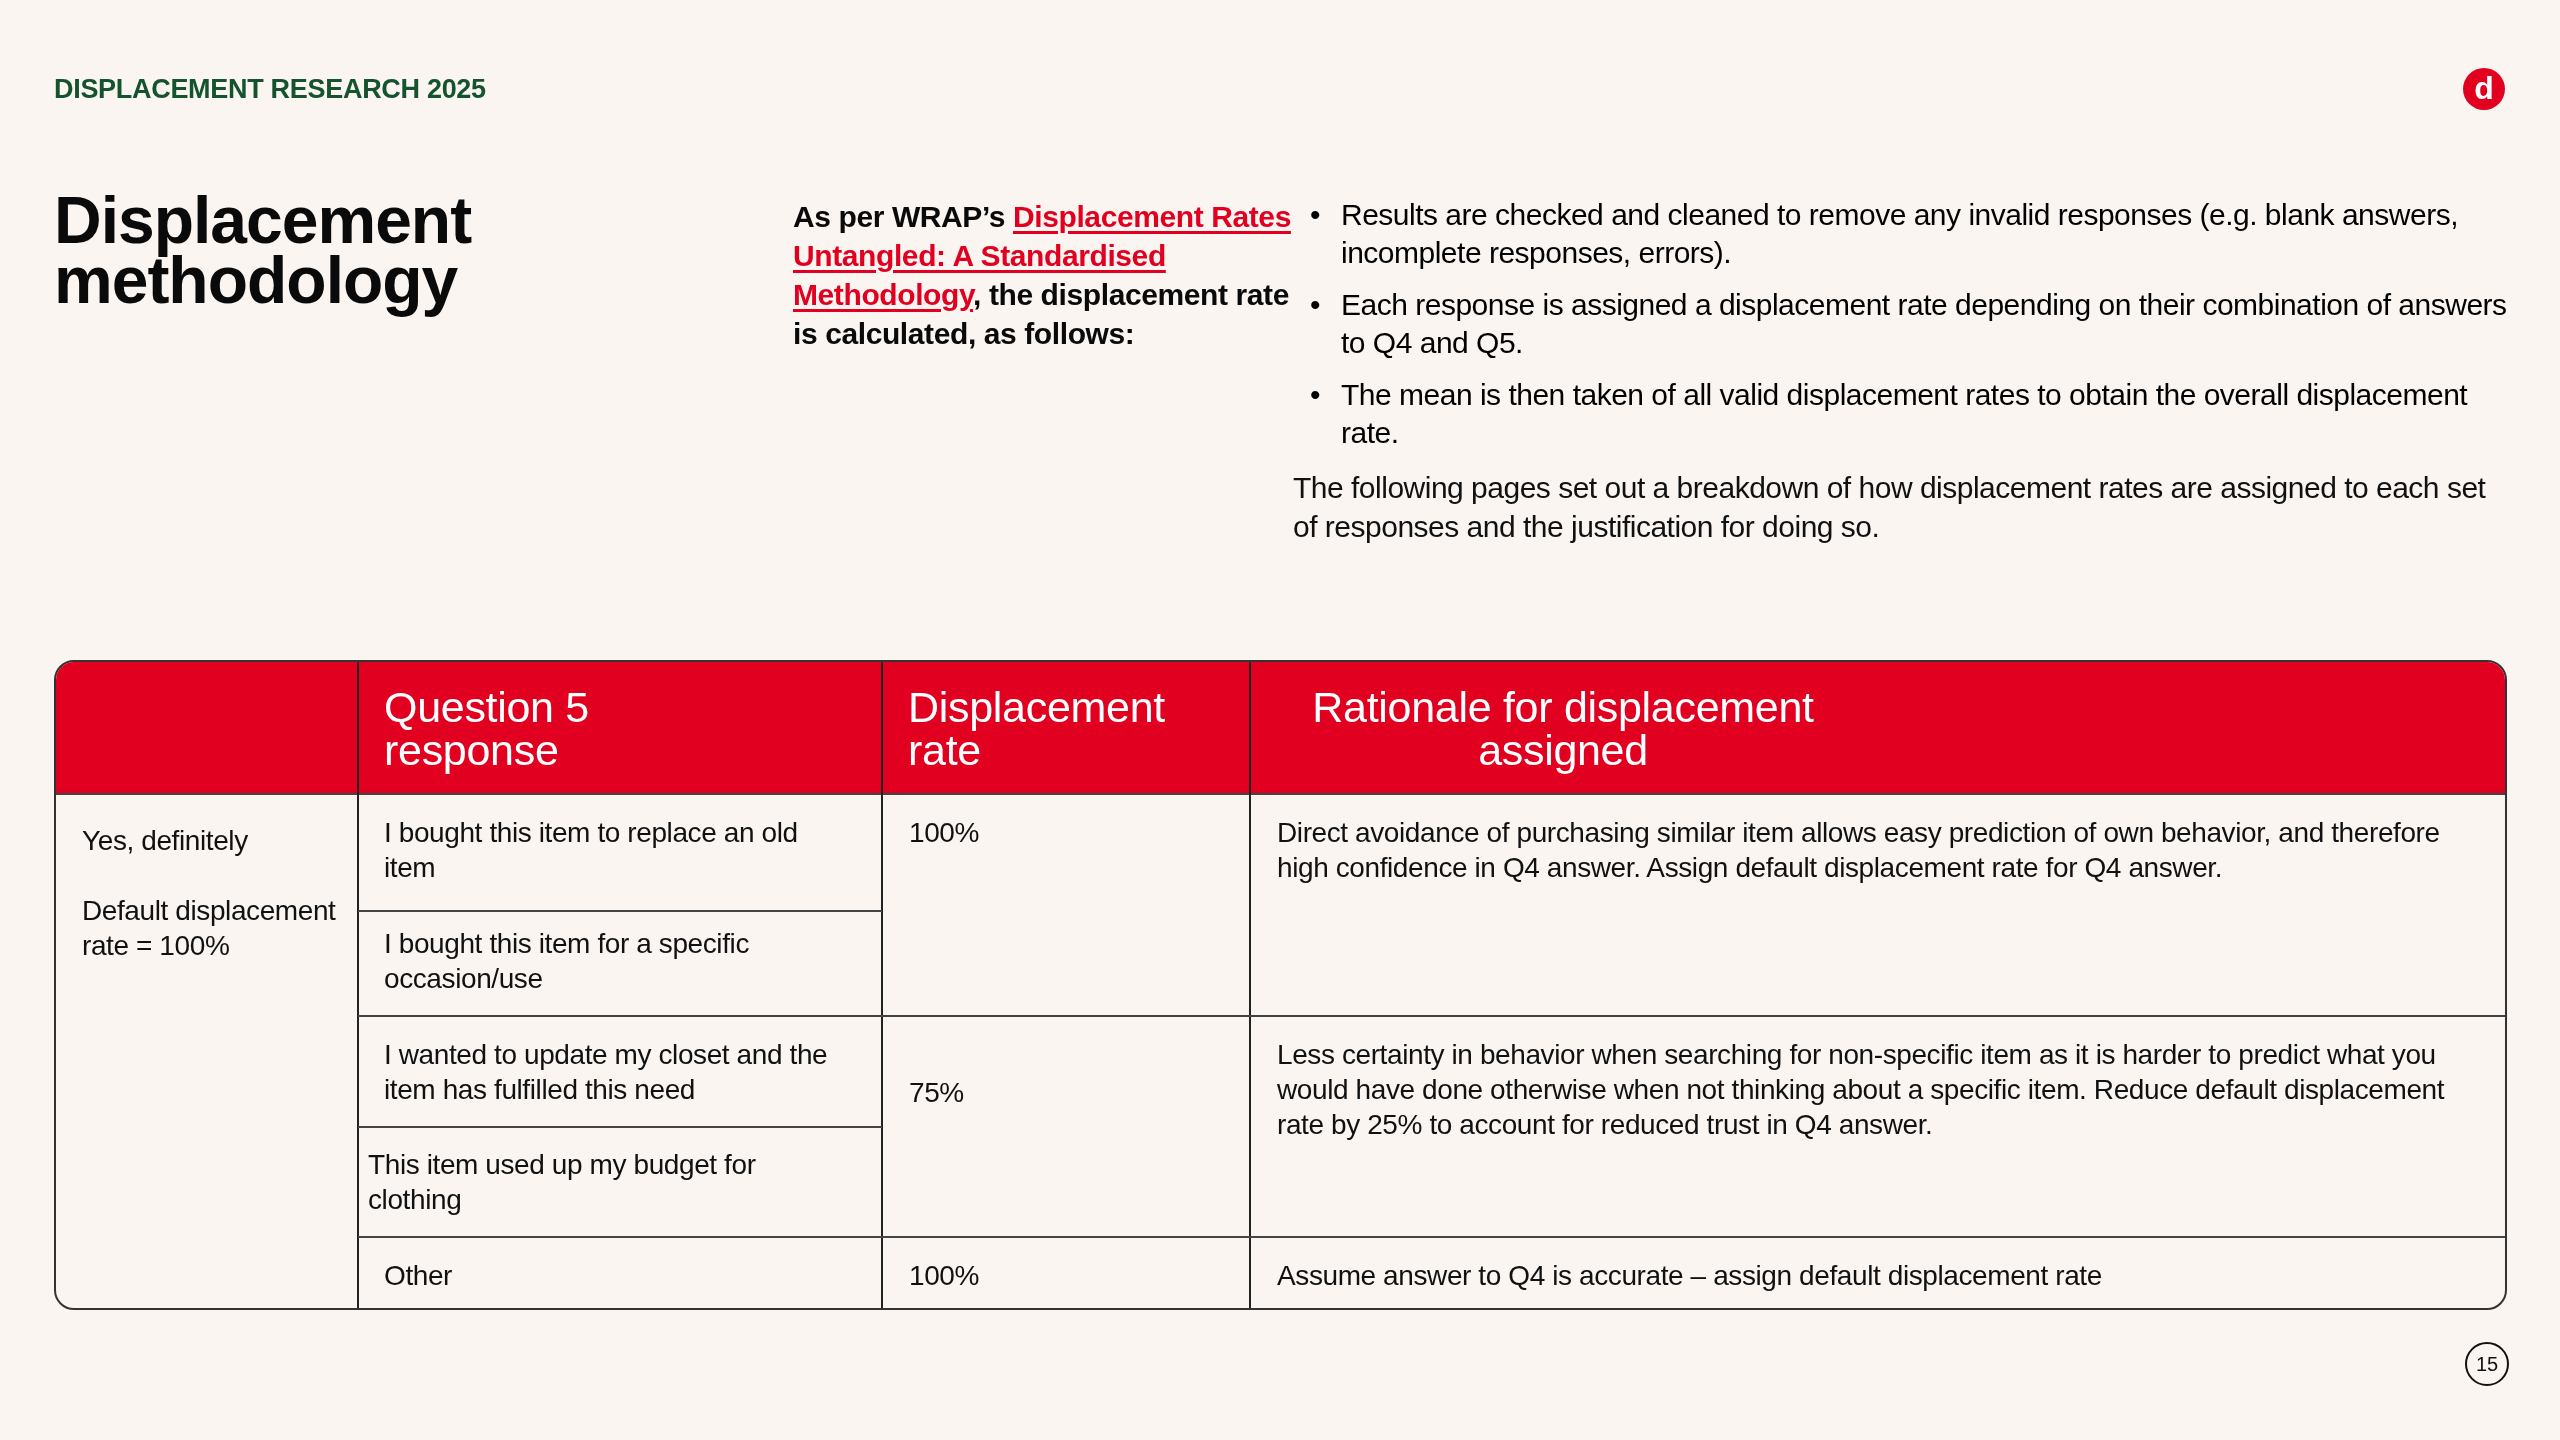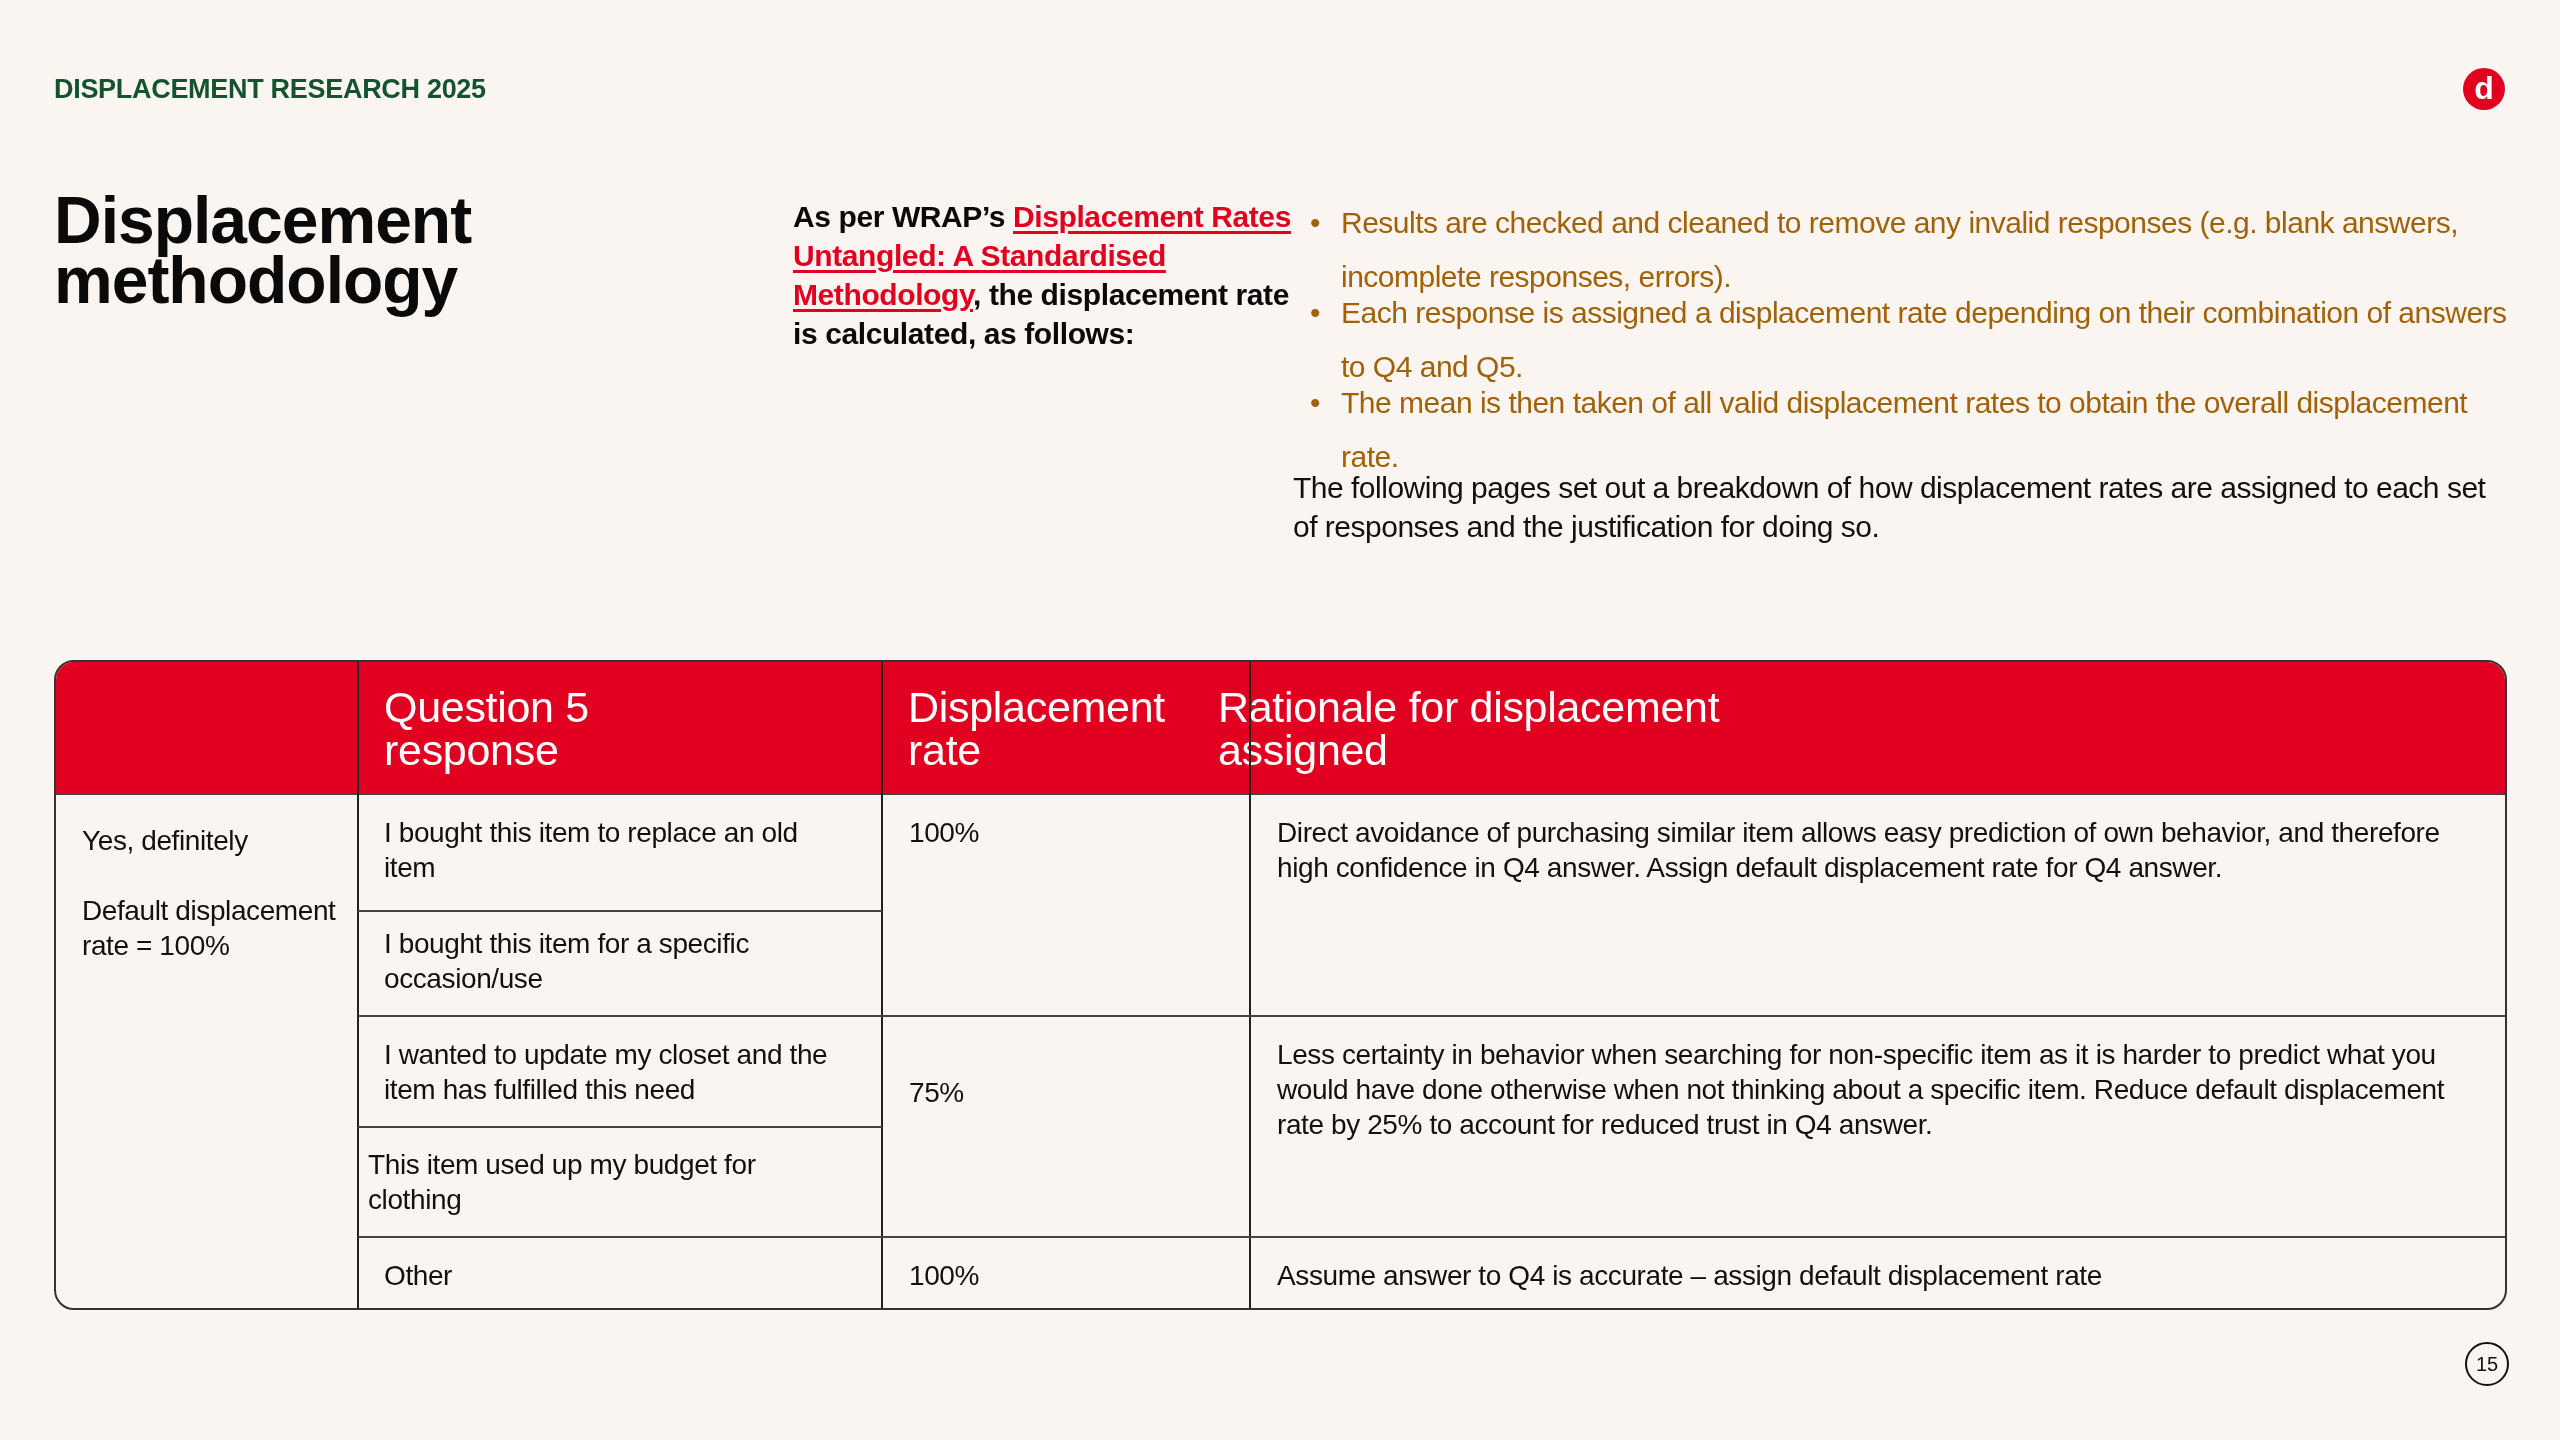--- a/index.html
+++ b/index.html
@@ -30,21 +30,21 @@
     font-size: 30px; font-weight: 700; line-height: 39px; letter-spacing: -0.4px; color: #0a0a0a;
   }
   .intro a { color: #E10020; text-decoration: underline; text-underline-offset: 4px; }
 
   .bullets {
     position: absolute; left: 1310px; top: 196px; width: 1200px;
     list-style: none;
   }
   .bullets li {
     position: absolute; left: 0; width: 1200px;
-    font-size: 30px; line-height: 54px; letter-spacing: -0.5px; color: #a16207;
+    font-size: 30px; line-height: 38px; letter-spacing: -0.5px; color: #000000;
     padding-left: 31px;
   }
   .bullets li::before {
     content: "•"; position: absolute; left: 0; top: 0; font-size: 30px;
   }
   .bullets li:nth-child(1) { top: 0; }
   .bullets li:nth-child(2) { top: 90px; }
   .bullets li:nth-child(3) { top: 180px; }
 
   .followup {
@@ -98,21 +98,21 @@
   <li>Each response is assigned a displacement rate depending on their combination of answers to Q4 and Q5.</li>
   <li>The mean is then taken of all valid displacement rates to obtain the overall displacement rate.</li>
 </ul>
 
 <p class="followup">The following pages set out a breakdown of how displacement rates are assigned to each set of responses and the justification for doing so.</p>
 
 <div class="table">
   <div class="thead">
     <div class="th" style="left:302px;width:524px;padding-right:180px;">Question 5 response</div>
     <div class="th" style="left:826px;width:304px;padding-right:20px;">Displacement rate</div>
-    <div class="th" style="left:1136px;width:600px;">Rationale for displacement assigned</div>
+    <div class="th" style="left:1194px;width:600px;text-align:center;">Rationale for displacement assigned</div>
   </div>
 
   <div class="vline" style="left:301px;"></div>
   <div class="vline" style="left:825px;"></div>
   <div class="vline" style="left:1193px;"></div>
 
   <div class="hline" style="left:302px;width:524px;top:248px;"></div>
   <div class="hline" style="left:302px;width:2151px;top:353px;"></div>
   <div class="hline" style="left:302px;width:524px;top:464px;"></div>
   <div class="hline" style="left:302px;width:2151px;top:574px;"></div>

